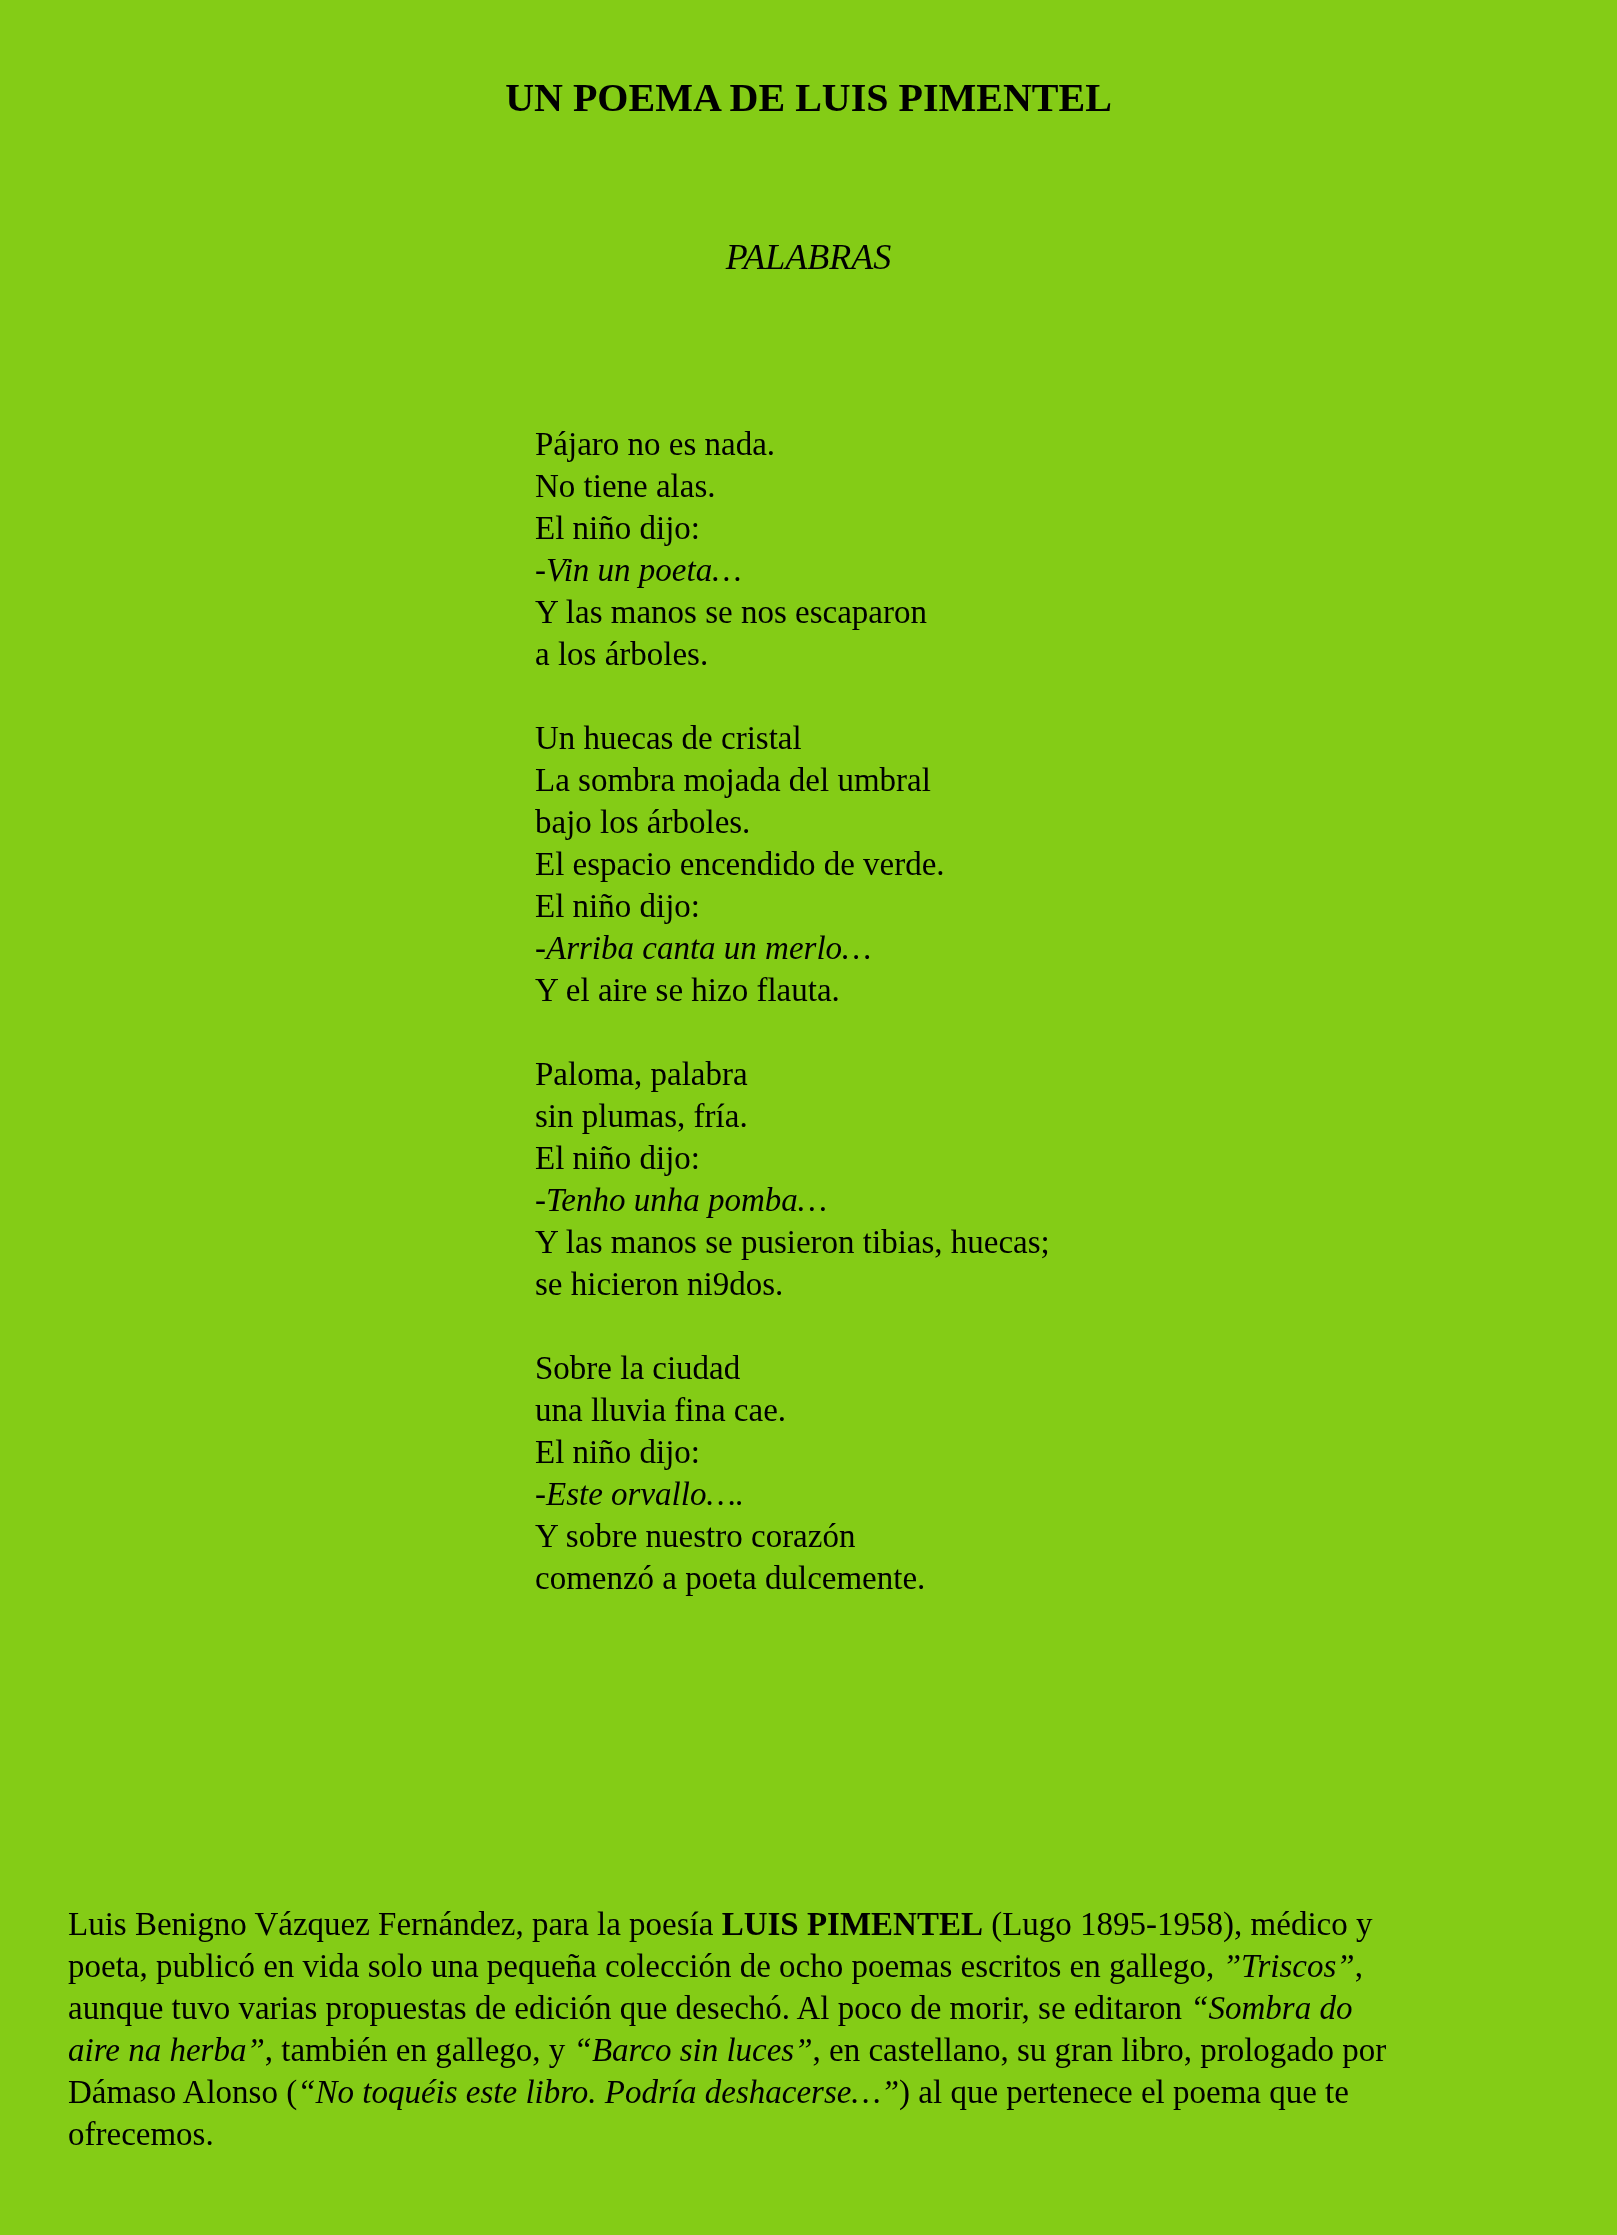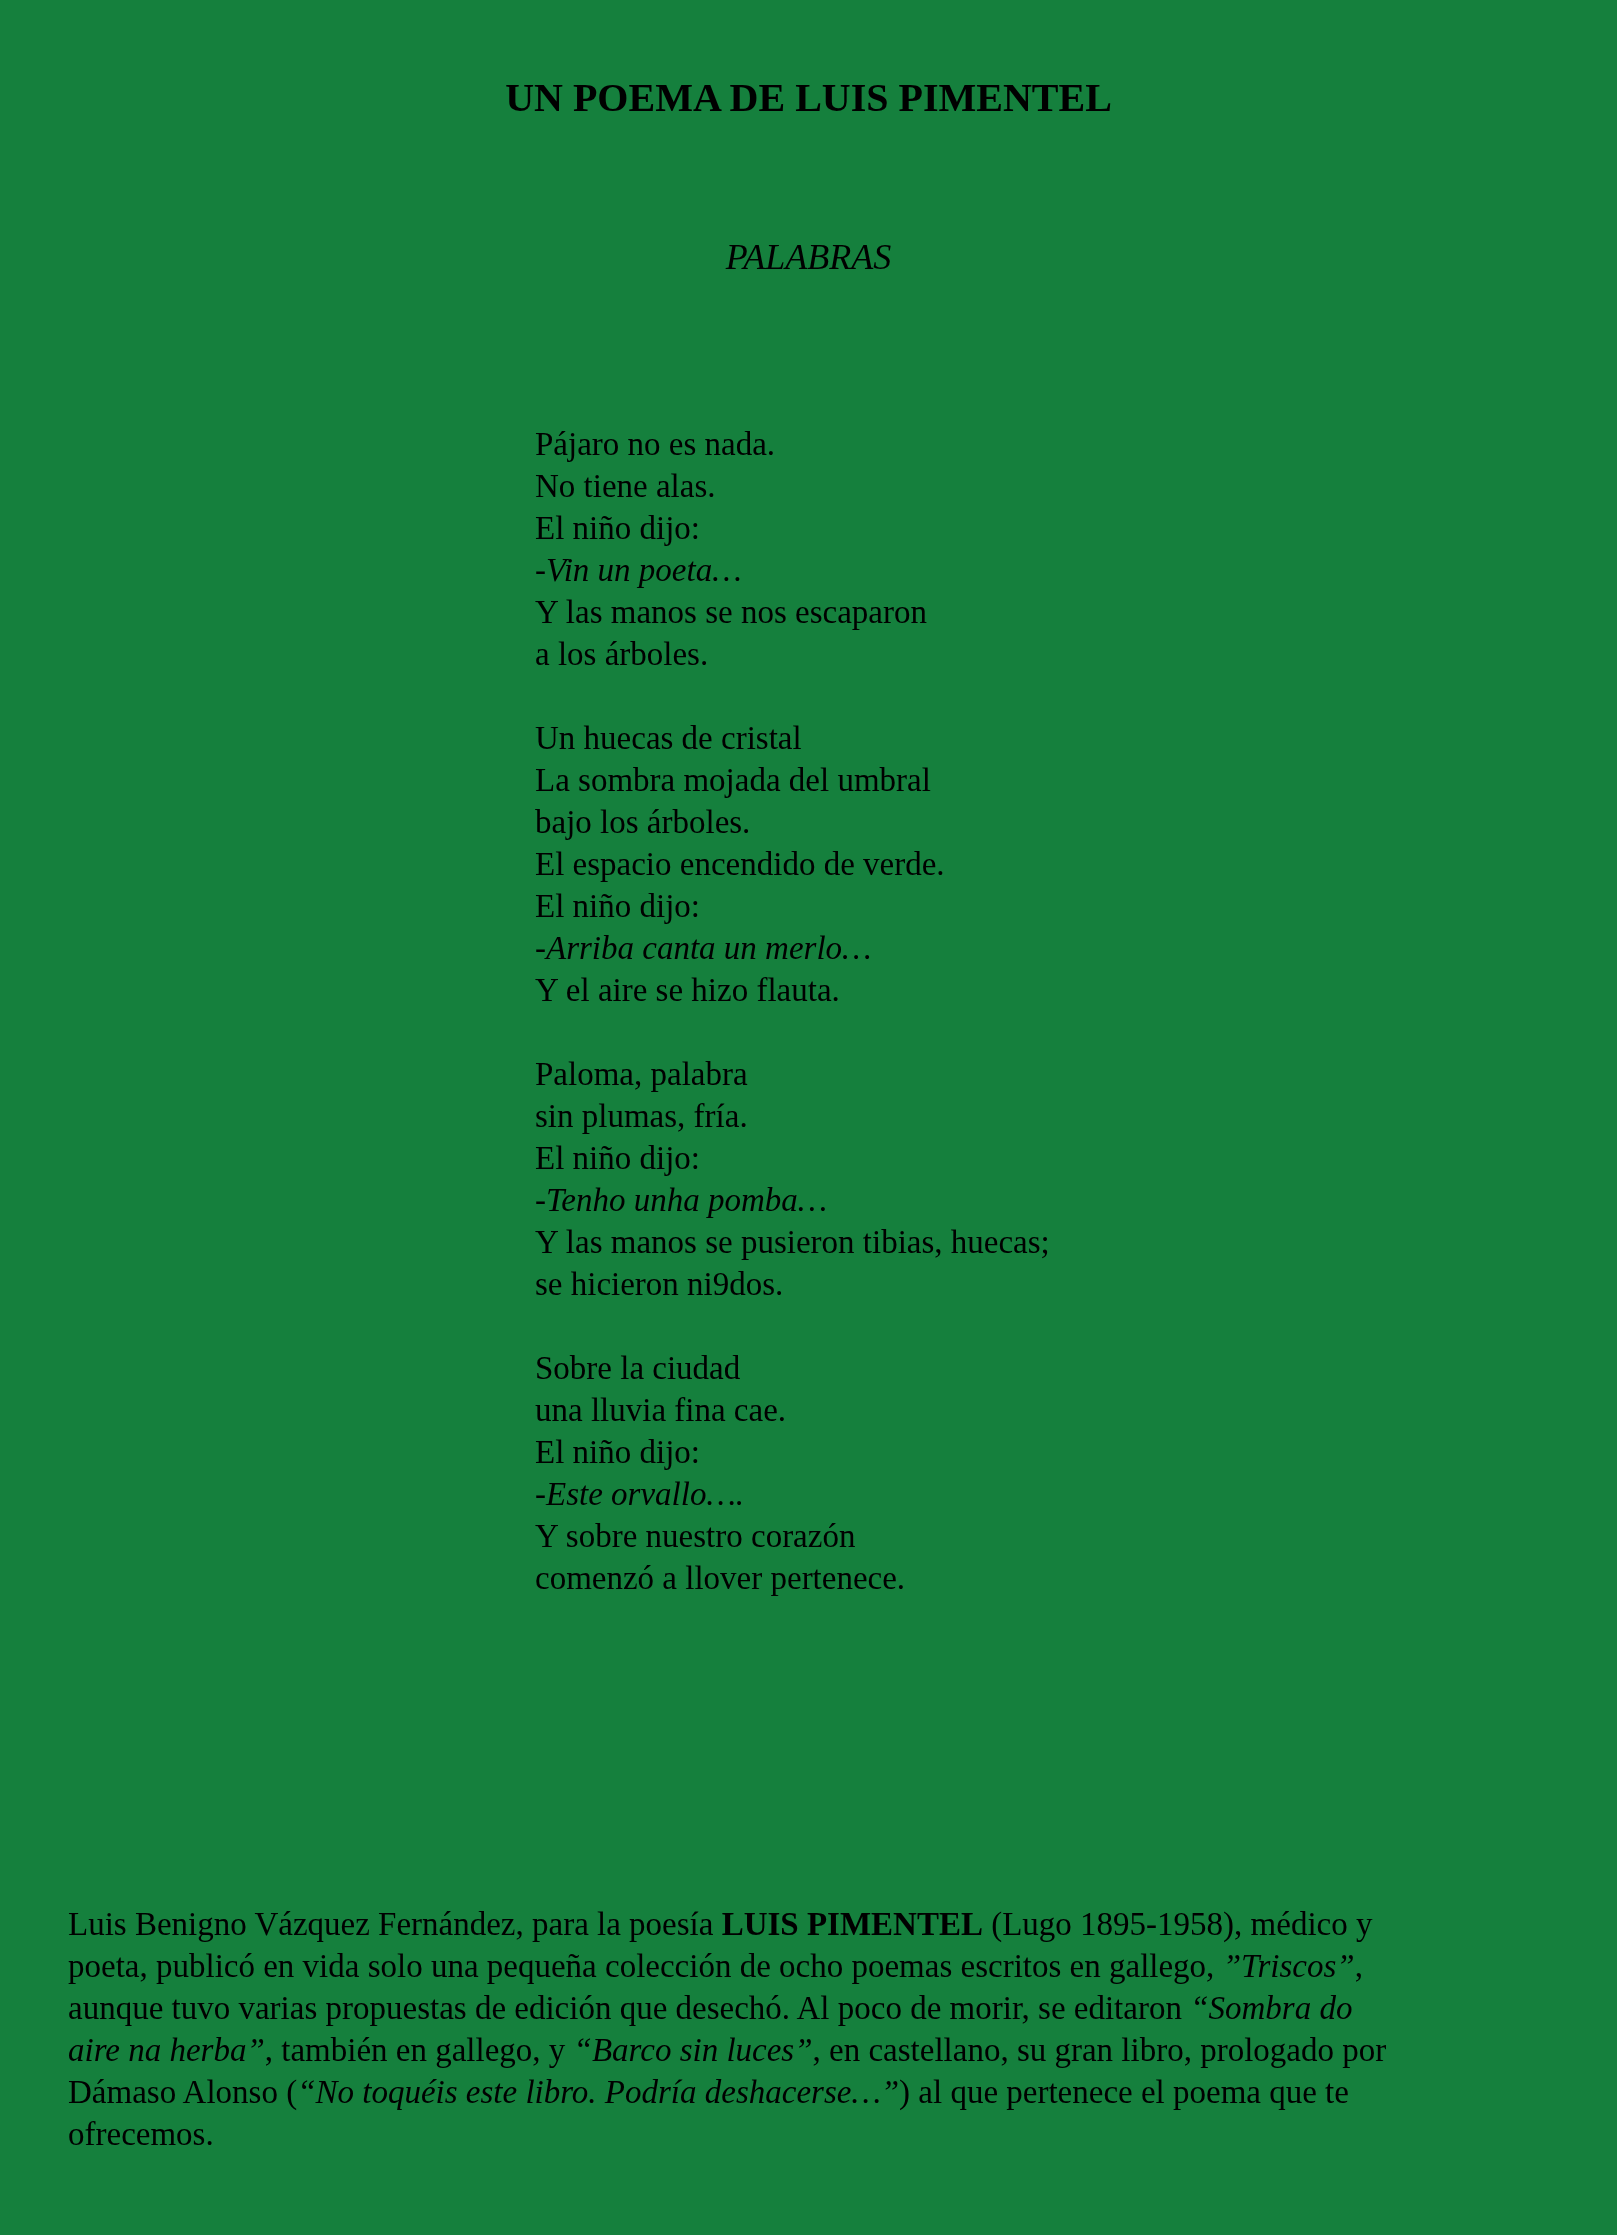--- a/index.html
+++ b/index.html
@@ -4,21 +4,21 @@
 <style>
   html, body {
     margin: 0;
     padding: 0;
     background: #ffffff;
   }
   .page {
     position: relative;
     width: 1617px;
     height: 2235px;
-    background: #15803d;
+    background: #84cc16;
     font-family: "Liberation Serif", serif;
     color: #000000;
     overflow: hidden;
   }
   .doc-title {
     position: absolute;
     top: 74px;
     left: 0;
     right: 0;
     margin: 0;
@@ -102,21 +102,21 @@
         <div class="line italic">-Tenho unha pomba…</div>
         <div class="line">Y las manos se pusieron tibias, huecas;</div>
         <div class="line">se hicieron ni9dos.</div>
       </div>
       <div class="stanza">
         <div class="line">Sobre la ciudad</div>
         <div class="line">una lluvia fina cae.</div>
         <div class="line">El niño dijo:</div>
         <div class="line italic">-Este orvallo….</div>
         <div class="line">Y sobre nuestro corazón</div>
-        <div class="line">comenzó a llover pertenece.</div>
+        <div class="line">comenzó a poeta dulcemente.</div>
       </div>
     </div>
   <div class="bio" id="bio">
       <div class="line"><span>Luis Benigno Vázquez Fernández, para la poesía </span><span class="bold">LUIS PIMENTEL</span><span> (Lugo 1895-1958), médico y</span></div>
       <div class="line"><span>poeta, publicó en vida solo una pequeña colección de ocho poemas escritos en gallego, </span><span class="italic">”Triscos”</span><span>,</span></div>
       <div class="line"><span>aunque tuvo varias propuestas de edición que desechó. Al poco de morir, se editaron </span><span class="italic">“Sombra do</span></div>
       <div class="line"><span class="italic">aire na herba”</span><span>, también en gallego, y </span><span class="italic">“Barco sin luces”</span><span>, en castellano, su gran libro, prologado por</span></div>
       <div class="line"><span>Dámaso Alonso (</span><span class="italic">“No toquéis este libro. Podría deshacerse…”</span><span>) al que pertenece el poema que te</span></div>
       <div class="line"><span>ofrecemos.</span></div>
     </div>

